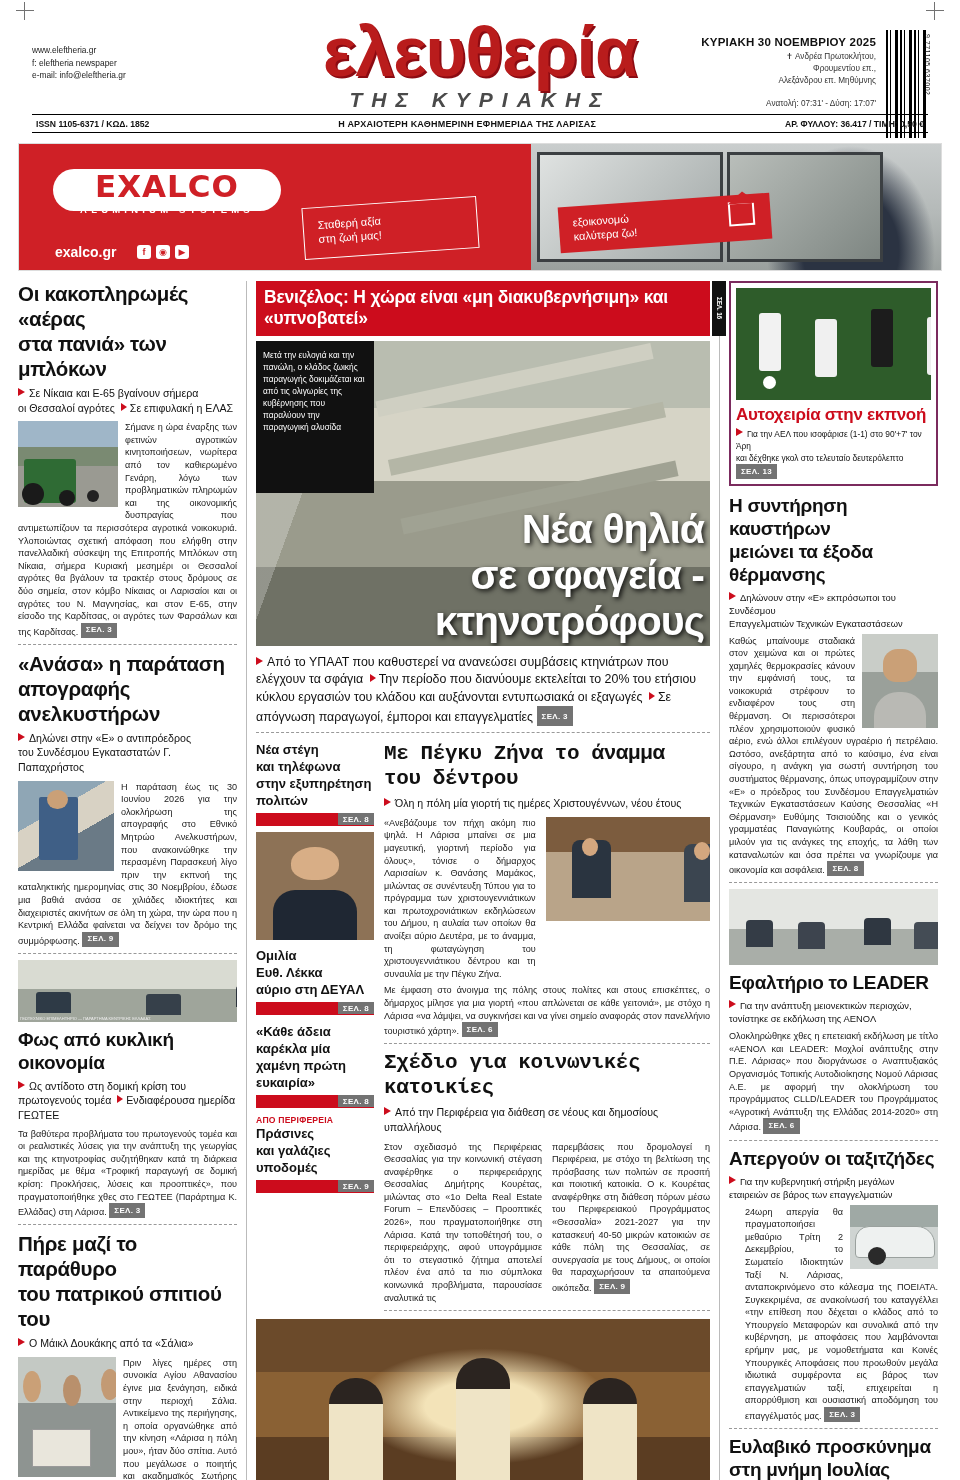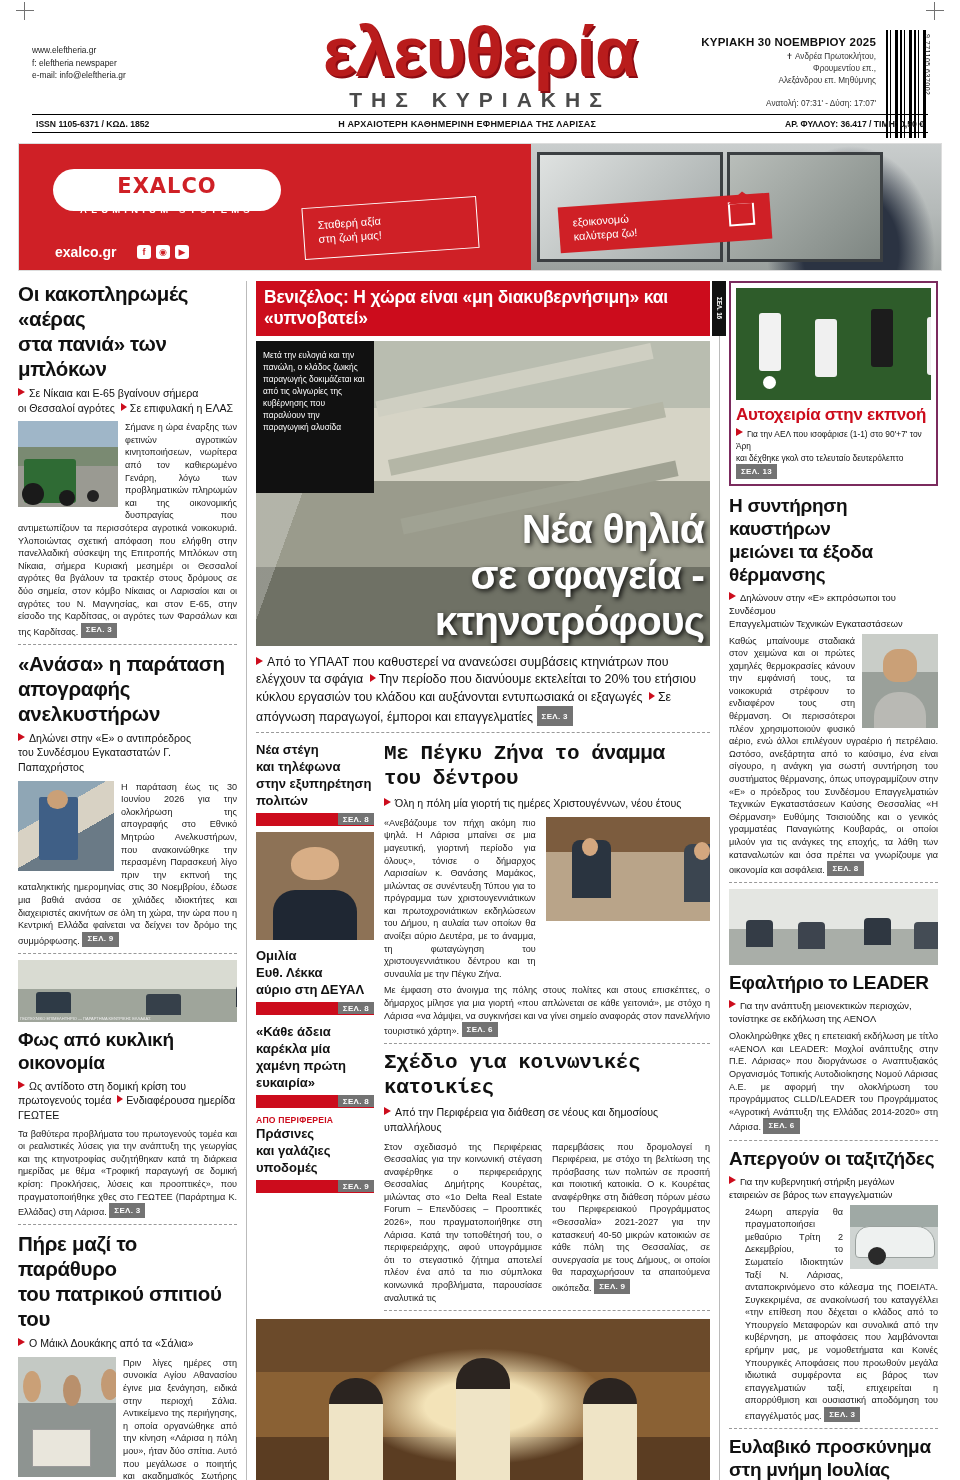--- a/index.html
+++ b/index.html
@@ -63,21 +63,21 @@
   .logo-wrap { position: absolute; left: 0; right: 0; top: 14px; text-align: center; }
   .logo {
     font-family: Liberation Sans, sans-serif;
     font-size: 70px; font-weight: bold;
     color: #b91c1c; letter-spacing: -1px;
     line-height: 76px;
     text-shadow: 2px 2px 0 #8c0b12;
   }
   .logo-sub {
     font-size: 21px; font-weight: bold; letter-spacing: 9px;
-    color: #4a4a4a; margin-top: -2px;
+    color: #4a4a4a; margin-top: -2px; font-style: italic;
   }
 
   .mh-right { position: absolute; right: 70px; top: 36px; text-align: right; width: 220px; }
   .mh-date { font-size: 11.5px; font-weight: bold; letter-spacing: .2px; color:#111; }
   .mh-saints { font-size: 8.2px; line-height: 12px; color: #333; margin-top: 3px; }
   .mh-sun { font-size: 8.2px; color: #333; margin-top: 12px; }
 
   .barcode { position: absolute; right: 18px; top: 30px; width: 42px; height: 108px; }
   .bc-lines { width: 100%; height: 100%; background:
       repeating-linear-gradient(90deg,#000 0 2px,#fff 2px 4px,#000 4px 5px,#fff 5px 9px,#000 9px 12px,#fff 12px 14px); }
@@ -95,21 +95,21 @@
   .advert { position: relative; margin: 8px 4px 10px; height: 128px; overflow: hidden; border: 1px solid #ddd; }
   .ad-red { position:absolute; left:0; top:0; width:512px; height:100%; background:#cf2026; }
   .ad-logo-box {
     position:absolute; left:34px; top:25px; width:228px; height:42px;
     background:#fff; border-radius: 21px;
   }
   .ad-logo-text {
     position:absolute; left:34px; top:25px; width:228px; height:33px;
     display:flex; align-items:center; justify-content:center;
     font-family:"DejaVu Sans", sans-serif;
-    font-size:21px; font-weight:bold; color:#cf2026; letter-spacing:1px;
+    font-size:31px; font-weight:bold; color:#cf2026; letter-spacing:1px;
   }
   .ad-logo-sub {
     position:absolute; left:34px; top:60px; width:228px; text-align:center;
     color:#fff; font-size:9.5px; letter-spacing:4.2px; font-weight:bold;
   }
   .ad-site { position:absolute; left:36px; top:100px; color:#fff; font-size:14px; font-weight:bold; }
   .ad-social { position:absolute; left:118px; top:101px; display:flex; gap:5px; }
   .ad-social span {
     width:14px; height:14px; border-radius:3px; background:#fff; color:#cf2026;
     font-size:9px; display:flex; align-items:center; justify-content:center; font-weight:bold;

